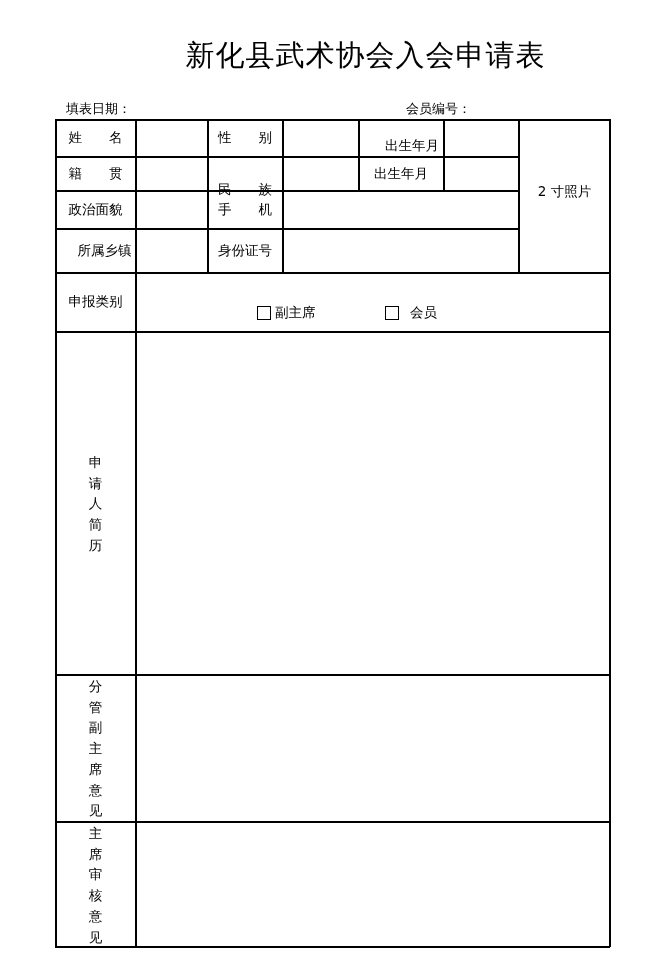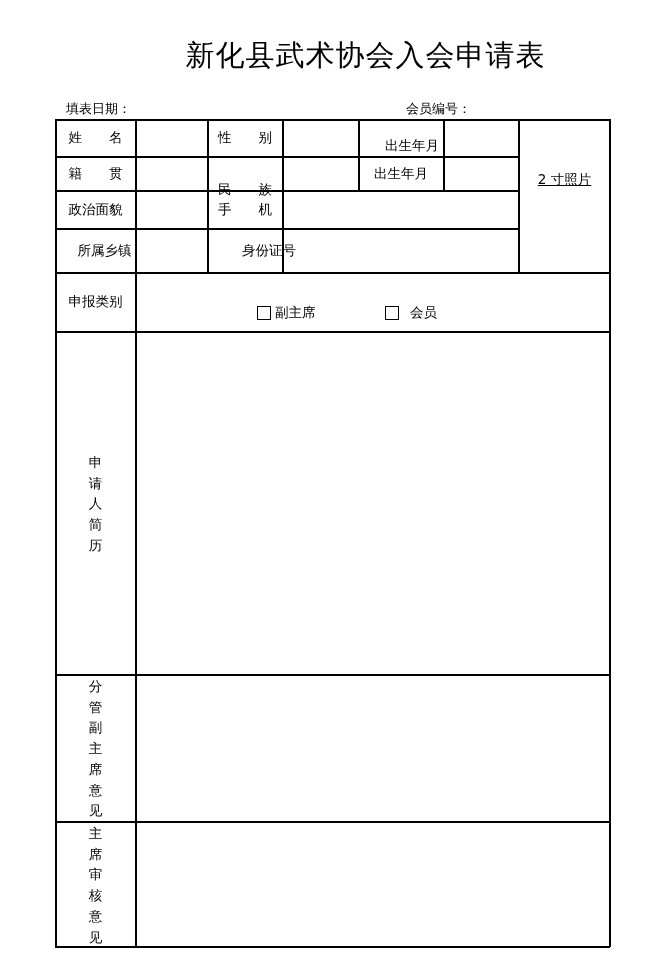--- a/index.html
+++ b/index.html
@@ -66,27 +66,27 @@
 <div class="cell" style="left:359px;top:157px;width:84px;height:33px;">出生年月</div>
 <div class="field" style="left:445px;top:158px;width:73px;height:32px;"></div>
 
 <div class="cell" style="left:56px;top:191px;width:79px;height:37px;">政治面貌</div>
 <div class="field" style="left:137px;top:192px;width:70px;height:36px;"></div>
 <div class="cell" style="left:208px;top:191px;width:74px;height:37px;">手　　机</div>
 <div class="field" style="left:284px;top:192px;width:234px;height:36px;"></div>
 
 <div class="cell" style="left:56px;top:229px;width:97px;height:43px;">所属乡镇</div>
 <div class="field" style="left:137px;top:230px;width:70px;height:42px;"></div>
-<div class="cell" style="left:208px;top:229px;width:74px;height:43px;padding-left:24px;">身份证号</div>
+<div class="cell" style="left:208px;top:229px;width:74px;height:43px;">身份证号</div>
 <div class="field" style="left:284px;top:230px;width:234px;height:42px;"></div>
 
 <div class="cell" style="left:520px;top:120px;width:89px;height:152px;align-items:flex-start;padding-top:0;">
     <span></span>
   </div>
-<div class="cell" style="left:520px;top:170px;width:89px;height:20px;text-decoration:underline;">2 寸照片</div>
+<div class="cell" style="left:520px;top:182px;width:89px;height:20px;">2 寸照片</div>
 
 <div class="cell" style="left:56px;top:273px;width:79px;height:58px;">申报类别</div>
 <div class="opt" style="left:257px;">
   <span class="cb"></span>
   <span>副主席</span>
 </div>
 <div class="opt" style="left:385px;">
   <span class="cb" style="margin-right:11px;"></span>
   <span>会员</span>
 </div>

